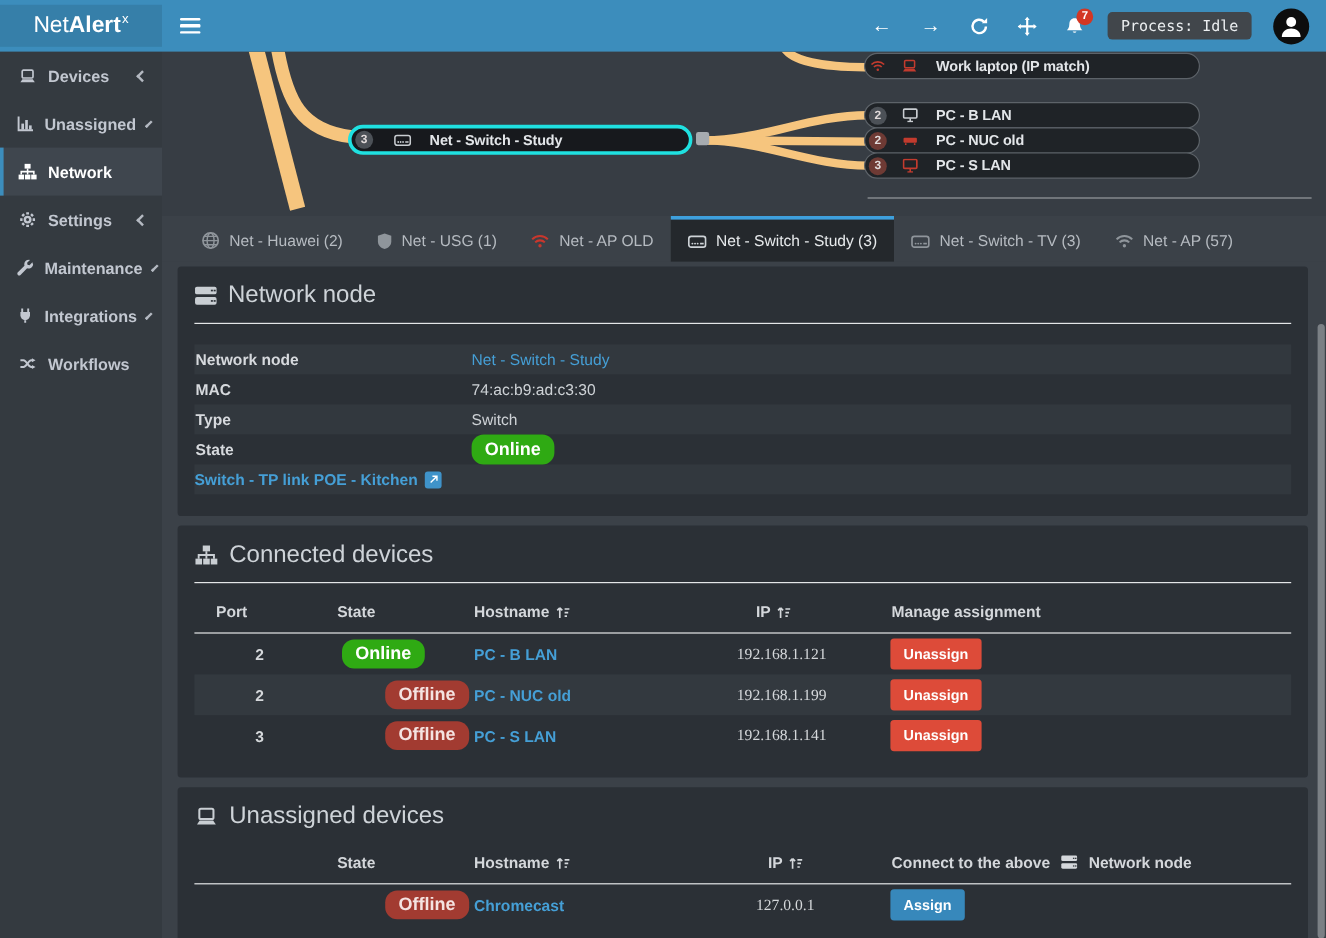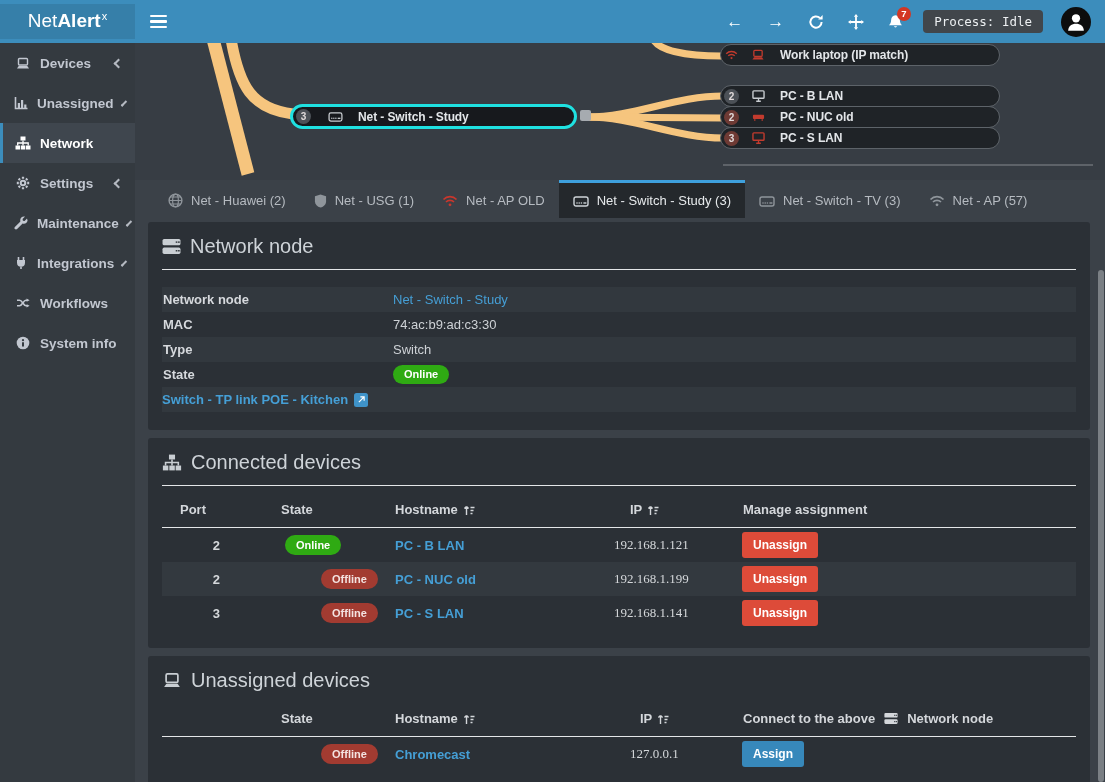--- a/index.html
+++ b/index.html
@@ -84,21 +84,21 @@
   .card-title .ticon{ display:flex; align-items:center; color:#c9ced3; }
   .tdivider{ border-top:1.5px solid #e4e6e8; }
   
   .dtable{ margin-top:17px; }
   .drow{ display:flex; align-items:center; height:25px; font-size:13px; }
   .drow:nth-child(odd){ background:#32383e; }
   .dlabel{ width:231px; font-weight:bold; color:#d6d9dd; padding-left:1px; }
   .dvalue{ color:#ced2d6; display:flex; align-items:center; }
   .lnk{ color:var(--link); text-decoration:none; cursor:pointer; }
   .lnk.bold{ font-weight:bold; }
-  .badge{ display:inline-block; border-radius:10px; font-size:11px; font-weight:bold;
+  .badge{ display:inline-block; border-radius:10px; font-size:15px; font-weight:bold;
     color:#fff; padding:2.5px 11px; line-height:1.3; }
   .badge.online{ background:var(--online); }
   .badge.offline{ background:var(--offline); color:#f4e3e1;margin-left:36px; }
   .extlink{ display:inline-flex; width:14px; height:14px; background:#3f93c9;
     border-radius:2.5px; margin-left:6px; align-items:center; justify-content:center; cursor:pointer;}
   
   .grid{ display:grid; grid-template-columns:88px 130px 220px 130px 1fr; align-items:center;}
   .thead{ font-size:13px; font-weight:bold; color:#d4d7db; padding:16px 0 10px 0; }
   .th{ display:flex; align-items:center; gap:5px; }
   .th.sortable{ cursor:pointer; }
@@ -246,30 +246,20 @@
   <div class="side-item">
     <span class="icn">
       <svg width="14" height="14" viewBox="0 0 14 14">
           <path d="M1 4.2h2.6c2.6 0 3.8 5.6 6.4 5.6H11" stroke="currentColor" stroke-width="1.6" fill="none"></path>
           <path d="M1 9.8h2.6c2.6 0 3.8-5.6 6.4-5.6H11" stroke="currentColor" stroke-width="1.6" fill="none"></path>
           <path d="M10.6 2.6l3 1.6-3 1.6zM10.6 8.2l3 1.6-3 1.6z" fill="currentColor"></path>
         </svg>
       </span>
     <span class="lbl">Workflows</span>
   </div>
-  <div class="side-item">
-    <span class="icn">
-      <svg width="14" height="14" viewBox="0 0 14 14">
-          <circle cx="7" cy="7" r="6.3" fill="currentColor"></circle>
-          <circle cx="7" cy="4.2" r="1.1" fill="#343a40"></circle>
-          <rect x="6" y="6.1" width="2" height="4.6" rx="1" fill="#343a40"></rect>
-        </svg>
-      </span>
-    <span class="lbl">System info</span>
-  </div>
 </div>
 
 <div class="main">
 
   <div class="topo">
     <svg class="edges" width="970" height="137">
       <path d="M78,-4 L113,131" stroke="#f6c57e" stroke-width="13" fill="none"></path>
       <path d="M96,-4 C104,42 116,66 158,71" stroke="#f6c57e" stroke-width="11" fill="none" stroke-linecap="round"></path>
       <path d="M518,-4 C524,8 552,13 586,13" stroke="#f6c57e" stroke-width="7" fill="none" stroke-linecap="round"></path>
       <path d="M452,74 C500,74 540,53 588,53" stroke="#f6c57e" stroke-width="7" fill="none" stroke-linecap="round"></path>

